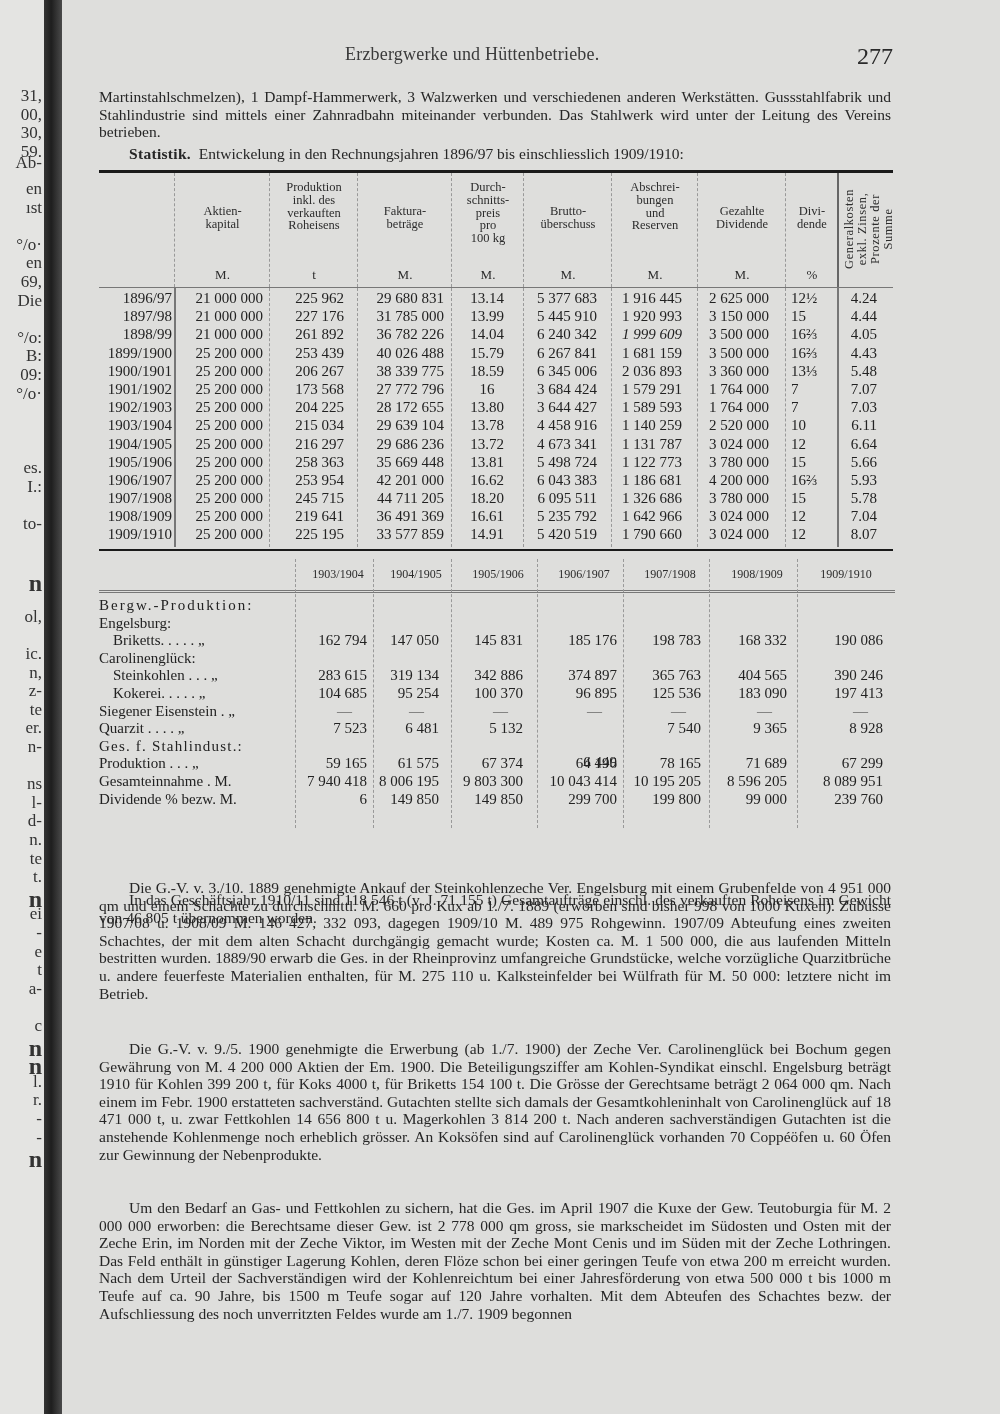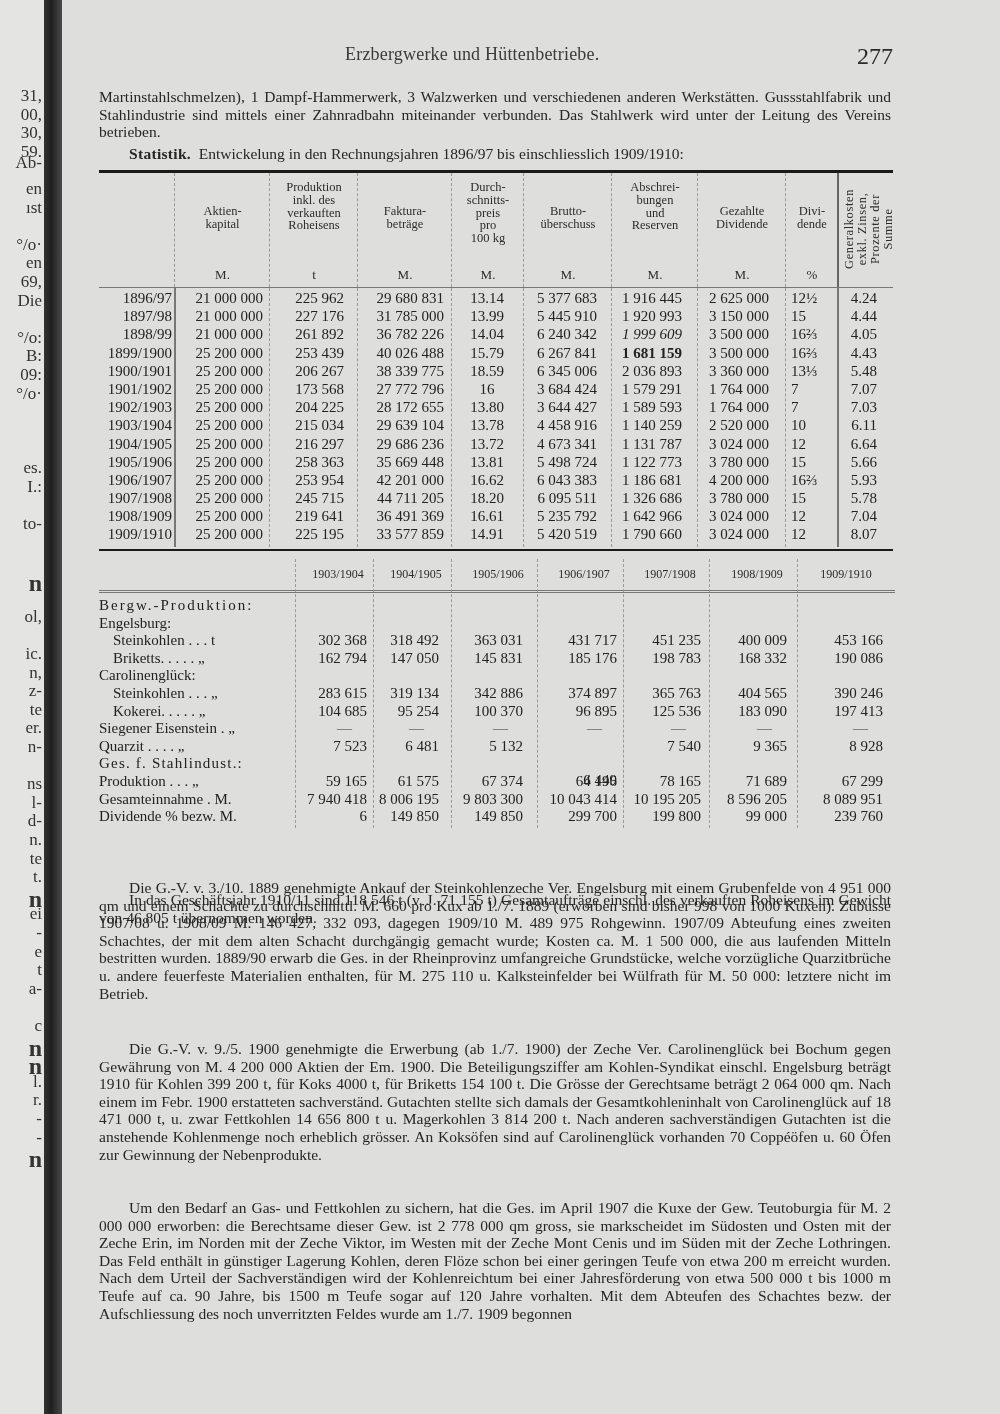--- a/index.html
+++ b/index.html
@@ -220,21 +220,21 @@
           <span style="left: 692px;">16⅔</span>
           <span style="right: 16px;">4.05</span>
         </div>
         <div class="t1-row">
           <span style="right: 721px;">1899/1900</span>
           <span style="right: 630px;">25 200 000</span>
           <span style="right: 549px;">253 439</span>
           <span style="right: 449px;">40 026 488</span>
           <span style="left: 358px; width: 60px; text-align: center;">15.79</span>
           <span style="right: 296px;">6 267 841</span>
-          <span style="right: 211px; font-weight: bold;">1 681 159</span>
+          <span style="right: 211px;">1 681 159</span>
           <span style="right: 124px;">3 500 000</span>
           <span style="left: 692px;">16⅔</span>
           <span style="right: 16px;">4.43</span>
         </div>
         <div class="t1-row">
           <span style="right: 721px;">1900/1901</span>
           <span style="right: 630px;">25 200 000</span>
           <span style="right: 549px;">206 267</span>
           <span style="right: 449px;">38 339 775</span>
           <span style="left: 358px; width: 60px; text-align: center;">18.59</span>
@@ -376,30 +376,20 @@
         <span style="left: 702px; width: 90px;">1909/1910</span>
       </div>
     <div id="t2body" style="position: relative; padding-top: 4px;">
         <div class="t2-row">
           <span class="lbl spaced">Bergw.-Produktion:</span>
         </div>
         <div class="t2-row">
           <span class="lbl">Engelsburg:</span>
         </div>
         <div class="t2-row">
-          <span class="lbl ind">Steinkohlen . . . t</span>
-          <span style="right: 528px;">302 368</span>
-          <span style="right: 456px;">318 492</span>
-          <span style="right: 372px;">363 031</span>
-          <span style="right: 278px;">431 717</span>
-          <span style="right: 194px;">451 235</span>
-          <span style="right: 108px;">400 009</span>
-          <span style="right: 12px;">453 166</span>
-        </div>
-        <div class="t2-row">
           <span class="lbl ind">Briketts. . . . . „</span>
           <span style="right: 528px;">162 794</span>
           <span style="right: 456px;">147 050</span>
           <span style="right: 372px;">145 831</span>
           <span style="right: 278px;">185 176</span>
           <span style="right: 194px;">198 783</span>
           <span style="right: 108px;">168 332</span>
           <span style="right: 12px;">190 086</span>
         </div>
         <div class="t2-row">

